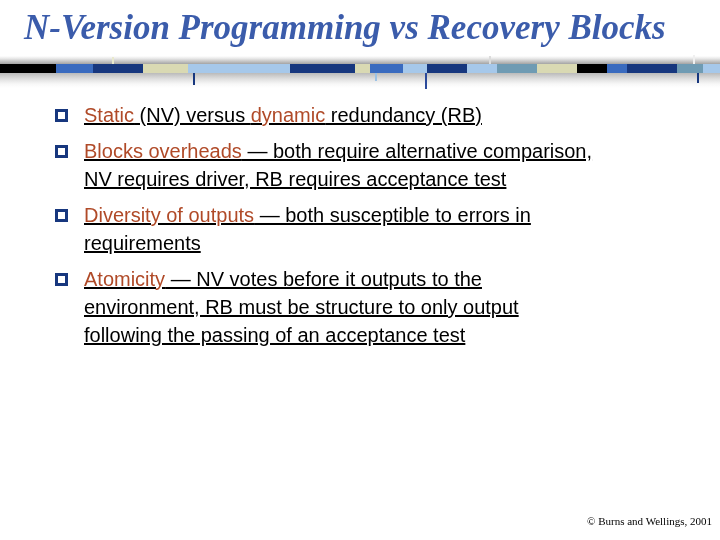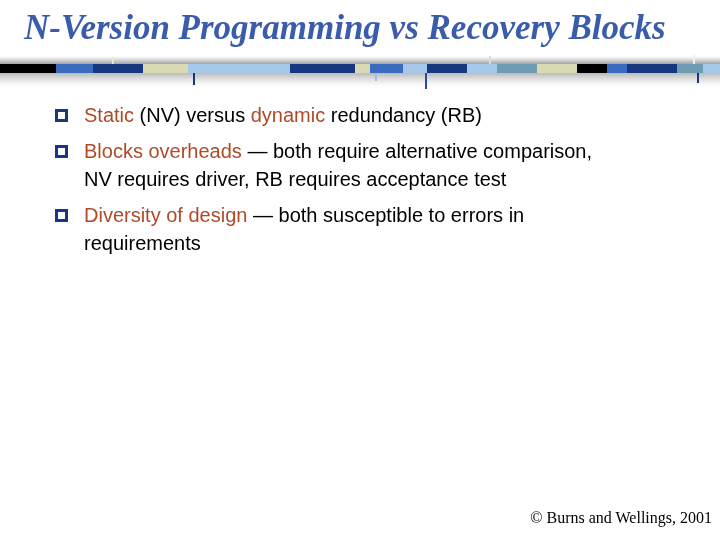--- a/index.html
+++ b/index.html
@@ -36,21 +36,21 @@
     height: 9px;
     display: flex;
   }
   .stripe-seg { height: 100%; flex: 0 0 auto; }
   .tick { position: absolute; width: 2px; }
   .bullets {
     position: absolute;
     top: 101px; left: 40px;
     width: 656px;
   }
-  .bullets ul { list-style: none; margin: 0; padding: 0; }
+  .bullets ul { list-style: none; margin: 0; padding: 0; text-decoration: underline; }
   .bullets li {
     position: relative;
     padding-left: 44px;
     margin-bottom: 8px;
     font-size: 20px;
     line-height: 28px;
     color: var(--body-color, #000000);
     white-space: pre-wrap;
   }
   .marker {
@@ -58,21 +58,21 @@
     left: 15px; top: 8px;
     width: 7px; height: 7px;
     border: 3px solid var(--bullet-color, #17377e);
     background: #ffffff;
   }
   .em { color: var(--em-color, #b04a28); }
   .copyright {
     position: absolute;
     right: 8px; bottom: 13px;
     font-family: "Liberation Serif", serif;
-    font-size: 16px;
+    font-size: 11px;
     color: #000000;
   }
 </style>
 </head>
 <body>
 
 <div class="slide" style="--title-color: #3b5cab; --em-color: #b04a28; --body-color: #000000; --bullet-color: #17377e; background-color: rgb(255, 255, 255);">
   <div class="title">N-Version Programming vs Recovery Blocks</div>
 
   <div class="divider">
@@ -103,19 +103,22 @@
       <div class="tick" style="left: 489px; height: 8px; background: rgb(220, 220, 220); top: 0px;"></div>
       <div class="tick" style="left: 693px; height: 9px; background: rgb(240, 240, 240); top: -1px;"></div>
       <div class="tick" style="left: 697px; height: 10px; background: rgb(23, 55, 126); top: 17px;"></div>
     </div>
 
   <div class="bullets">
     <ul id="bullet-list">
         <li><span class="marker"></span><span class="em">Static</span><span class=""> (NV) versus </span><span class="em">dynamic</span><span class=""> redundancy (RB)</span></li>
         <li><span class="marker"></span><span class="em">Blocks overheads</span><span class=""> — both require alternative comparison,
 NV requires driver, RB requires acceptance test</span></li>
-        <li><span class="marker"></span><span class="em">Diversity of design</span><span class=""> — both susceptible to errors in
+        <li><span class="marker"></span><span class="em">Diversity of outputs</span><span class=""> — both susceptible to errors in
 requirements</span></li>
+        <li><span class="marker"></span><span class="em">Atomicity</span><span class=""> — NV votes before it outputs to the
+environment, RB must be structure to only output
+following the passing of an acceptance test</span></li>
       </ul>
   </div>
 
   <div class="copyright">© Burns and Wellings, 2001</div>
 </div>
 
 </body></html>

